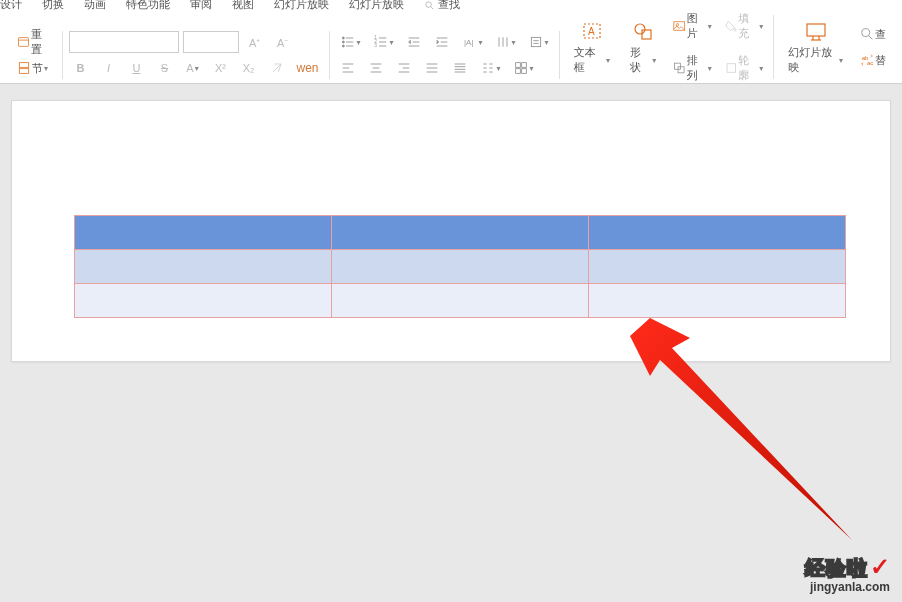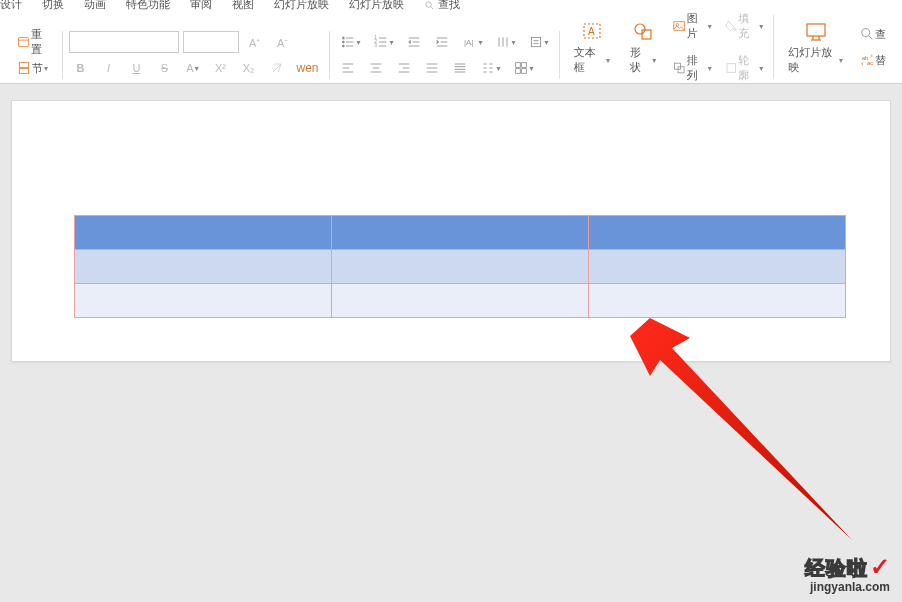--- a/index.html
+++ b/index.html
@@ -34,21 +34,21 @@
 .tbl td { border: 1px solid #e8a0a0; height: 34px; }
 .tbl tr:nth-child(1) td { background: #6a94d9; }
 .tbl tr:nth-child(2) td { background: #cdd9ee; }
 .tbl tr:nth-child(3) td { background: #e9eef8; }
 
 
 .arrow-svg { position: absolute; left: 630px; top: 318px; width: 230px; height: 228px; pointer-events: none; }
 
 
 .watermark { position: absolute; right: 12px; bottom: 8px; text-align: right; pointer-events: none; }
-.watermark .w1 { font-size: 20px; font-weight: 400; color: #fff; -webkit-text-stroke: 2px #3a3a3a; letter-spacing: 1px; display: inline; }
+.watermark .w1 { font-size: 20px; font-weight: 700; color: #fff; -webkit-text-stroke: 2px #3a3a3a; letter-spacing: 1px; display: inline; }
 .watermark .check { font-size: 24px; color: #e02020; font-weight: bold; margin-left: 2px; }
 .watermark .w2 { font-size: 12px; font-weight: bold; color: #3a3a3a; margin-top: -2px; }
 </style>
 </head>
 <body>
 
 <div class="menu-tabs">
   <span>设计</span>
   <span>切换</span>
   <span>动画</span>

